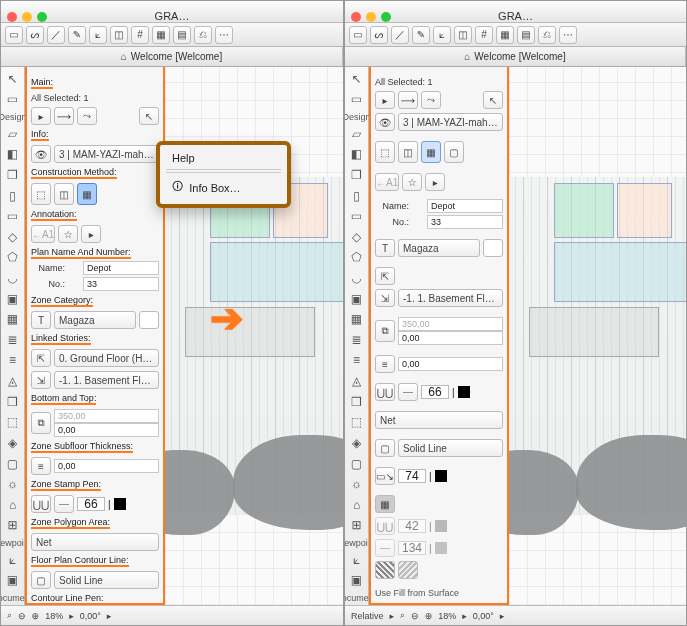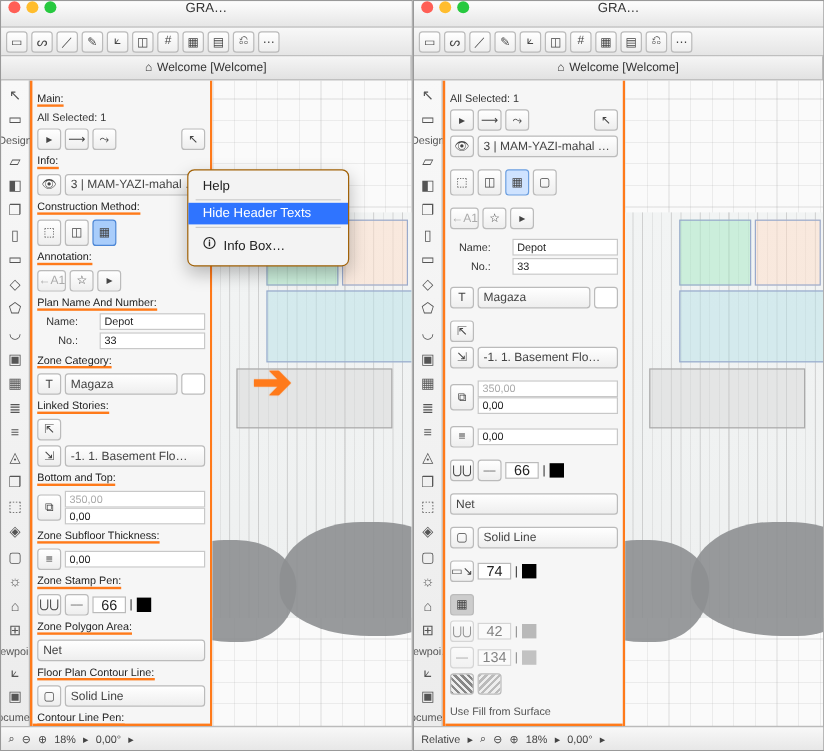--- a/index.html
+++ b/index.html
@@ -1,36 +1,36 @@
 <!DOCTYPE html>
 <html><head>
 <meta charset="utf-8">
 <style>
   html,body{margin:0;padding:0;font-family:-apple-system,"Helvetica Neue",Arial,sans-serif;font-size:10px;background:#e0e0e0;color:#222}
   *{box-sizing:border-box}
   .canvas{width:687px;height:626px;position:relative;overflow:hidden}
   .win{position:absolute;top:0;height:626px;background:#ececec;border:1px solid #999;display:flex;flex-direction:column}
   .win-left{left:0;width:344px}
   .win-right{left:344px;width:343px}
-  .titlebar{height:22px;background:linear-gradient(#fdfdfd,#e6e6e6);border-bottom:1px solid #bbb;display:flex;align-items:flex-start;padding:0 6px;position:relative}
+  .titlebar{height:22px;background:linear-gradient(#fdfdfd,#e6e6e6);border-bottom:1px solid #bbb;display:flex;align-items:flex-end;padding:0 6px;position:relative}
   .traffic{display:flex;gap:5px}
   .dot{width:10px;height:10px;border-radius:50%}
   .dot.r{background:#ff5f56}
   .dot.y{background:#ffbd2e}
   .dot.g{background:#27c93f}
   .wtitle{position:absolute;left:50%;transform:translateX(-50%);font-size:11px;color:#333;font-weight:500}
   .toolbar{height:24px;background:linear-gradient(#f8f8f8,#e5e5e5);border-bottom:1px solid #b5b5b5;display:flex;align-items:center;padding:0 4px;gap:3px;overflow:hidden}
   .tbtn{height:18px;min-width:18px;padding:0 3px;border:1px solid #bbb;border-radius:3px;background:linear-gradient(#fff,#eee);display:flex;align-items:center;justify-content:center;font-size:10px;color:#444}
   .tabbar{height:20px;background:#d9d9d9;border-bottom:1px solid #aaa;display:flex;align-items:stretch}
   .tab{flex:1;display:flex;align-items:center;justify-content:center;gap:4px;font-size:10px;color:#333;background:linear-gradient(#f5f5f5,#e2e2e2);border-right:1px solid #bbb}
   .body{flex:1;display:flex;position:relative;overflow:hidden}
   .sidestrip{width:24px;background:linear-gradient(#f8f8f8,#ececec);border-right:1px solid #bbb;display:flex;flex-direction:column;align-items:center;padding-top:2px;gap:0}
   .sidestrip .ic{width:20px;height:20px;display:flex;align-items:center;justify-content:center;border-radius:3px;color:#555;font-size:12px;margin-bottom:1px}
   .sidelbl{font-size:9px;color:#555;height:14px;display:flex;align-items:center;justify-content:center;transform:none}
-  .info{width:152px;background:#f6f6f6;border:2px solid #ff7a1a;border-top:none;border-bottom:none;display:flex;flex-direction:column;padding:8px 4px 6px;gap:2px;overflow:hidden;position:relative}
+  .info{width:140px;background:#f6f6f6;border:2px solid #ff7a1a;border-top:none;border-bottom:none;display:flex;flex-direction:column;padding:8px 4px 6px;gap:2px;overflow:hidden;position:relative}
   .info::after{content:"";position:absolute;left:0;right:0;bottom:0;height:2px;background:#ff7a1a}
   .hdrline{font-size:9px;color:#333;margin-top:2px}
   .grp{font-size:9px;color:#222;margin-top:2px}
   .glbl{display:inline-block;border-bottom:2px solid #ff7a1a;padding-bottom:0}
   .row{display:flex;align-items:center;gap:3px;margin-top:2px}
   .chip{border:1px solid #bbb;border-radius:3px;background:linear-gradient(#fff,#eee);height:18px;min-width:20px;display:flex;align-items:center;justify-content:center;font-size:10px;color:#444}
   .chip.sel{background:#cfe3ff;border-color:#6ea0e0}
   .chip.act{background:#a9cdfb;border-color:#4d87d6}
   .chip.w{flex:1;min-width:0;justify-content:flex-start;padding:0 4px}
   .chip.w span{white-space:nowrap;overflow:hidden;text-overflow:ellipsis}
@@ -50,21 +50,21 @@
   .r4{left:30px;top:130px;width:130px;height:50px;background:rgba(213,213,213,.45);border-color:#aaa}
   .blob1,.blob2{position:absolute;background:#8d8f91;border-radius:50% 50% 45% 55%/55% 50% 60% 45%;opacity:.9}
   .blob1{width:110px;height:85px;left:-30px;bottom:-20px}
   .blob2{width:150px;height:95px;right:-30px;bottom:-15px}
   .dashover{position:absolute;inset:0;background:
      repeating-linear-gradient(0deg,rgba(150,150,150,.15) 0 1px,transparent 1px 18px),
      repeating-linear-gradient(90deg,rgba(150,150,150,.15) 0 1px,transparent 1px 18px)}
   .arrow{position:absolute;color:#ff7a1a;font-size:40px;font-weight:700;left:210px;top:295px;pointer-events:none;text-shadow:0 0 1px #ff7a1a}
   .statusbar{height:20px;background:linear-gradient(#f8f8f8,#e7e7e7);border-top:1px solid #bbb;display:flex;align-items:center;padding:0 6px;gap:6px;font-size:9px;color:#444}
   .statusbar .sp{flex:1}
-  .ctxmenu{position:absolute;z-index:5;left:155px;top:140px;width:135px;background:#f3f3f3;border:1px solid #a16207;border-radius:6px;box-shadow:0 6px 14px rgba(0,0,0,.25);padding:4px 0;font-size:11px}
+  .ctxmenu{position:absolute;z-index:5;left:155px;top:140px;width:135px;background:#f3f3f3;border:4px solid #a16207;border-radius:6px;box-shadow:0 6px 14px rgba(0,0,0,.25);padding:4px 0;font-size:11px}
   .ctxmenu .mi{padding:3px 12px;display:flex;align-items:center;gap:6px;color:#222}
   .ctxmenu .mi.hl{background:#2f74ff;color:#fff}
   .swline{height:1px;background:#ccc;margin:2px 6px}
   .penrow{display:flex;align-items:center;gap:3px}
   .penrow .pnum{border:1px solid #bbb;background:#fff;height:14px;width:28px;font-size:12px;display:flex;align-items:center;justify-content:center}
   .penrow .psamp{width:12px;height:12px;background:#000}
   .sep{height:1px;background:#d2d2d2;margin:2px -2px}
   .vlabel{font-size:9px;color:#555;padding:1px 0}
 </style>
 </head>
@@ -179,20 +179,23 @@
           <div class="chip">T</div>
           <div class="chip w">
               <span>Magaza</span>
             </div>
           <div class="chip" style="background:#fff"></div>
         </div>
 
         <div class="grp"><span class="glbl">Linked Stories:</span></div>
         <div class="row">
             <div class="chip">⇱</div>
+            <div class="chip w">
+              <span>0. Ground Floor (H…</span>
+            </div>
           </div>
         <div class="row">
             <div class="chip">⇲</div>
             <div class="chip w">
               <span>-1. 1. Basement Flo…</span>
             </div>
           </div>
 
         <div class="grp"><span class="glbl">Bottom and Top:</span></div>
         <div class="row">
@@ -261,23 +264,20 @@
       <span>0,00°</span>
       <span>▸</span>
       <span class="sp"></span>
     </div>
 
     <div class="ctxmenu">
       <div class="mi">
           <span>Help</span>
         </div>
       <div class="swline"></div>
-      <div class="mi hl">
-          <span>Hide Header Texts</span>
-        </div>
       <div class="swline"></div>
       <div class="mi">
           <span>🛈</span>
           <span>Info Box…</span>
         </div>
     </div>
   </div>
 
   <div class="win win-right">
     <div class="titlebar">

